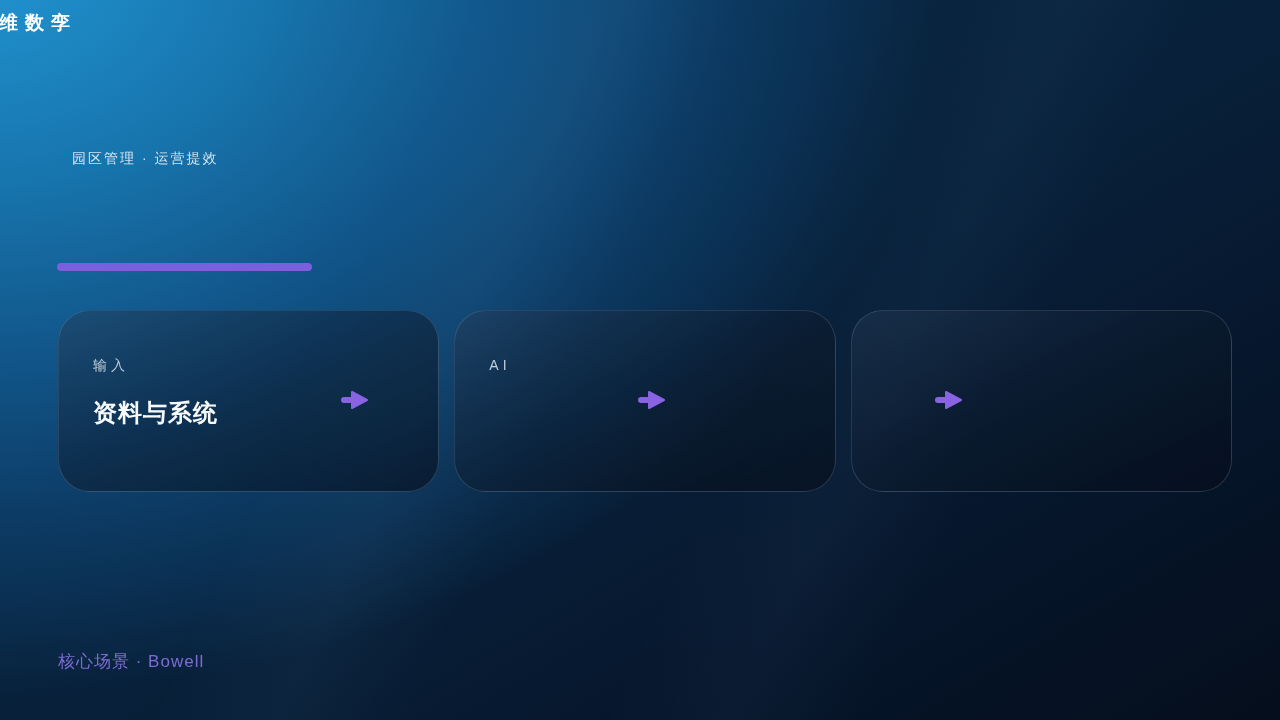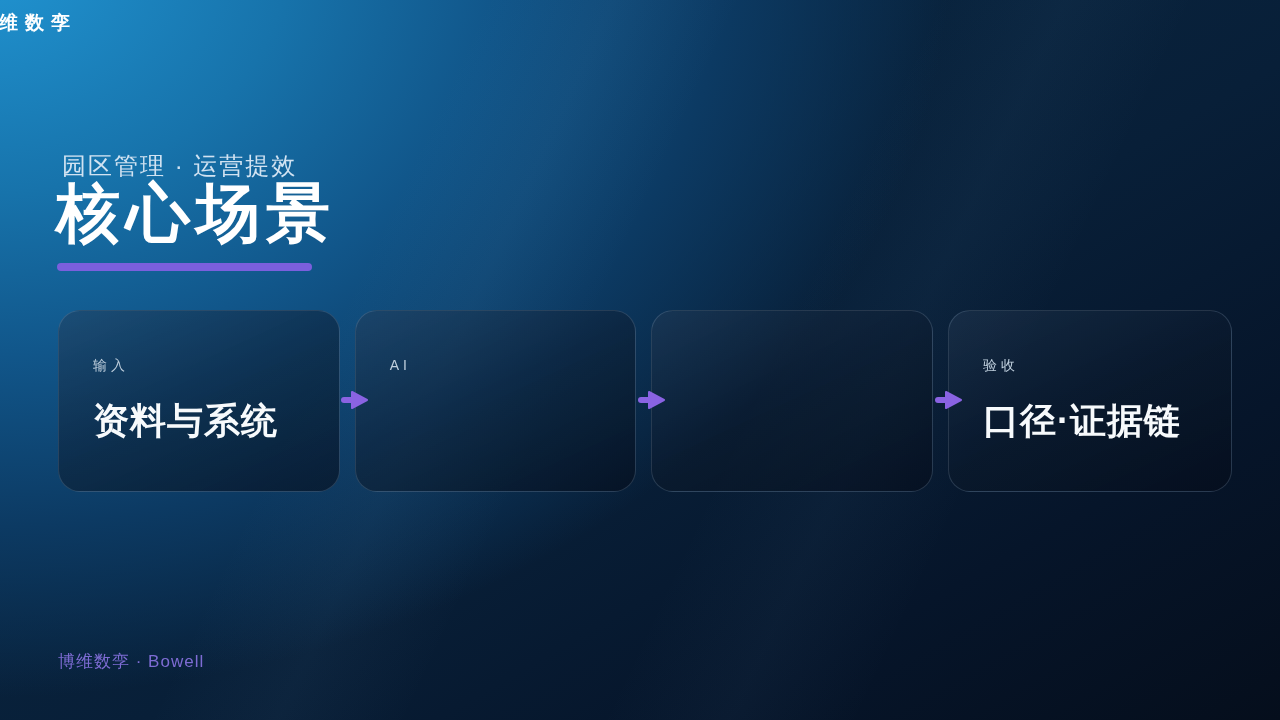--- a/index.html
+++ b/index.html
@@ -14,22 +14,22 @@
       linear-gradient(150deg, #0a2a4a 0%, #092540 30%, #081f38 55%, #06152a 78%, #050e1c 100%);
   }
 
   .logo {
     position:absolute; left:-27px; top:10px;
     font-size:19px; font-weight:700; color:#ffffff; letter-spacing:7px;
     white-space:nowrap;
   }
 
   .eyebrow {
-    position:absolute; left:62px; top:150px;
-    font-size:24px; font-weight:400; color:#d2e3f2; letter-spacing:2px;
+    position:absolute; left:72px; top:150px;
+    font-size:14px; font-weight:400; color:#d2e3f2; letter-spacing:2px;
     white-space:nowrap;
   }
 
   .title {
     position:absolute; left:56px; top:178px;
     font-size:64px; font-weight:800; color:#ffffff; letter-spacing:6px;
     line-height:1.1; white-space:nowrap;
   }
 
   .title-underline {
@@ -40,35 +40,35 @@
 
   .cards {
     position:absolute; left:58px; top:310px;
     width:1174px; height:182px;
     display:flex; gap:15px;
   }
 
   .card {
     flex:1; position:relative;
     border:1px solid rgba(148,176,204,0.22);
-    border-radius:22px;
+    border-radius:32px;
     background:
       linear-gradient(155deg, rgba(70,110,150,0.22) 0%, rgba(20,38,62,0.30) 45%, rgba(5,12,24,0.42) 100%),
       rgba(7,14,26,0.30);
     padding:46px 50px 0 34px;
   }
 
   .card-label {
     font-size:14px; color:#bfcfdd; letter-spacing:4px; font-weight:400;
     white-space:nowrap;
   }
 
   .card-title {
     margin-top:22px;
-    font-size:36px; font-weight:700; color:#f7fafc; letter-spacing:1px;
+    font-size:24px; font-weight:700; color:#f7fafc; letter-spacing:1px;
     white-space:nowrap;
   }
 
   .arrow {
     position:absolute; width:30px; height:20px; top:80px;
   }
   .arrow-1 { left:281px; }
   .arrow-2 { left:578px; }
   .arrow-3 { left:875px; }
   .arrow svg { display:block; width:30px; height:20px; }
@@ -81,42 +81,37 @@
 </style>
 </head>
 <body>
 
 <div class="slide">
 
   <div class="logo">博维数孪</div>
 
   <div class="eyebrow">园区管理 · 运营提效</div>
 
-  <div class="title">核心场景</div>
 
   <div class="title-underline"></div>
 
   <div class="cards">
 
     <div class="card">
       <div class="card-label">输入</div>
       <div class="card-title">资料与系统</div>
     </div>
 
     <div class="card">
       <div class="card-label">AI</div>
     </div>
 
     <div class="card">
     </div>
 
-    <div class="card">
-      <div class="card-label">验收</div>
-      <div class="card-title">口径·证据链</div>
-    </div>
 
     <div class="arrow arrow-1">
       <svg viewBox="0 0 30 20" xmlns="http://www.w3.org/2000/svg">
         <rect x="2" y="7" width="13" height="6" rx="3" fill="#8a63e2"></rect>
         <path d="M13 2 L28 10 L13 18 Z" fill="#8a63e2" stroke="#8a63e2" stroke-width="2" stroke-linejoin="round"></path>
       </svg>
     </div>
     <div class="arrow arrow-2">
       <svg viewBox="0 0 30 20" xmlns="http://www.w3.org/2000/svg">
         <rect x="2" y="7" width="13" height="6" rx="3" fill="#8a63e2"></rect>
@@ -125,15 +120,15 @@
     </div>
     <div class="arrow arrow-3">
       <svg viewBox="0 0 30 20" xmlns="http://www.w3.org/2000/svg">
         <rect x="2" y="7" width="13" height="6" rx="3" fill="#8a63e2"></rect>
         <path d="M13 2 L28 10 L13 18 Z" fill="#8a63e2" stroke="#8a63e2" stroke-width="2" stroke-linejoin="round"></path>
       </svg>
     </div>
 
   </div>
 
-  <div class="footer">博维数孪 · Bowell</div>
+  <div class="footer">核心场景 · Bowell</div>
 
 </div>
 
 </body></html>

